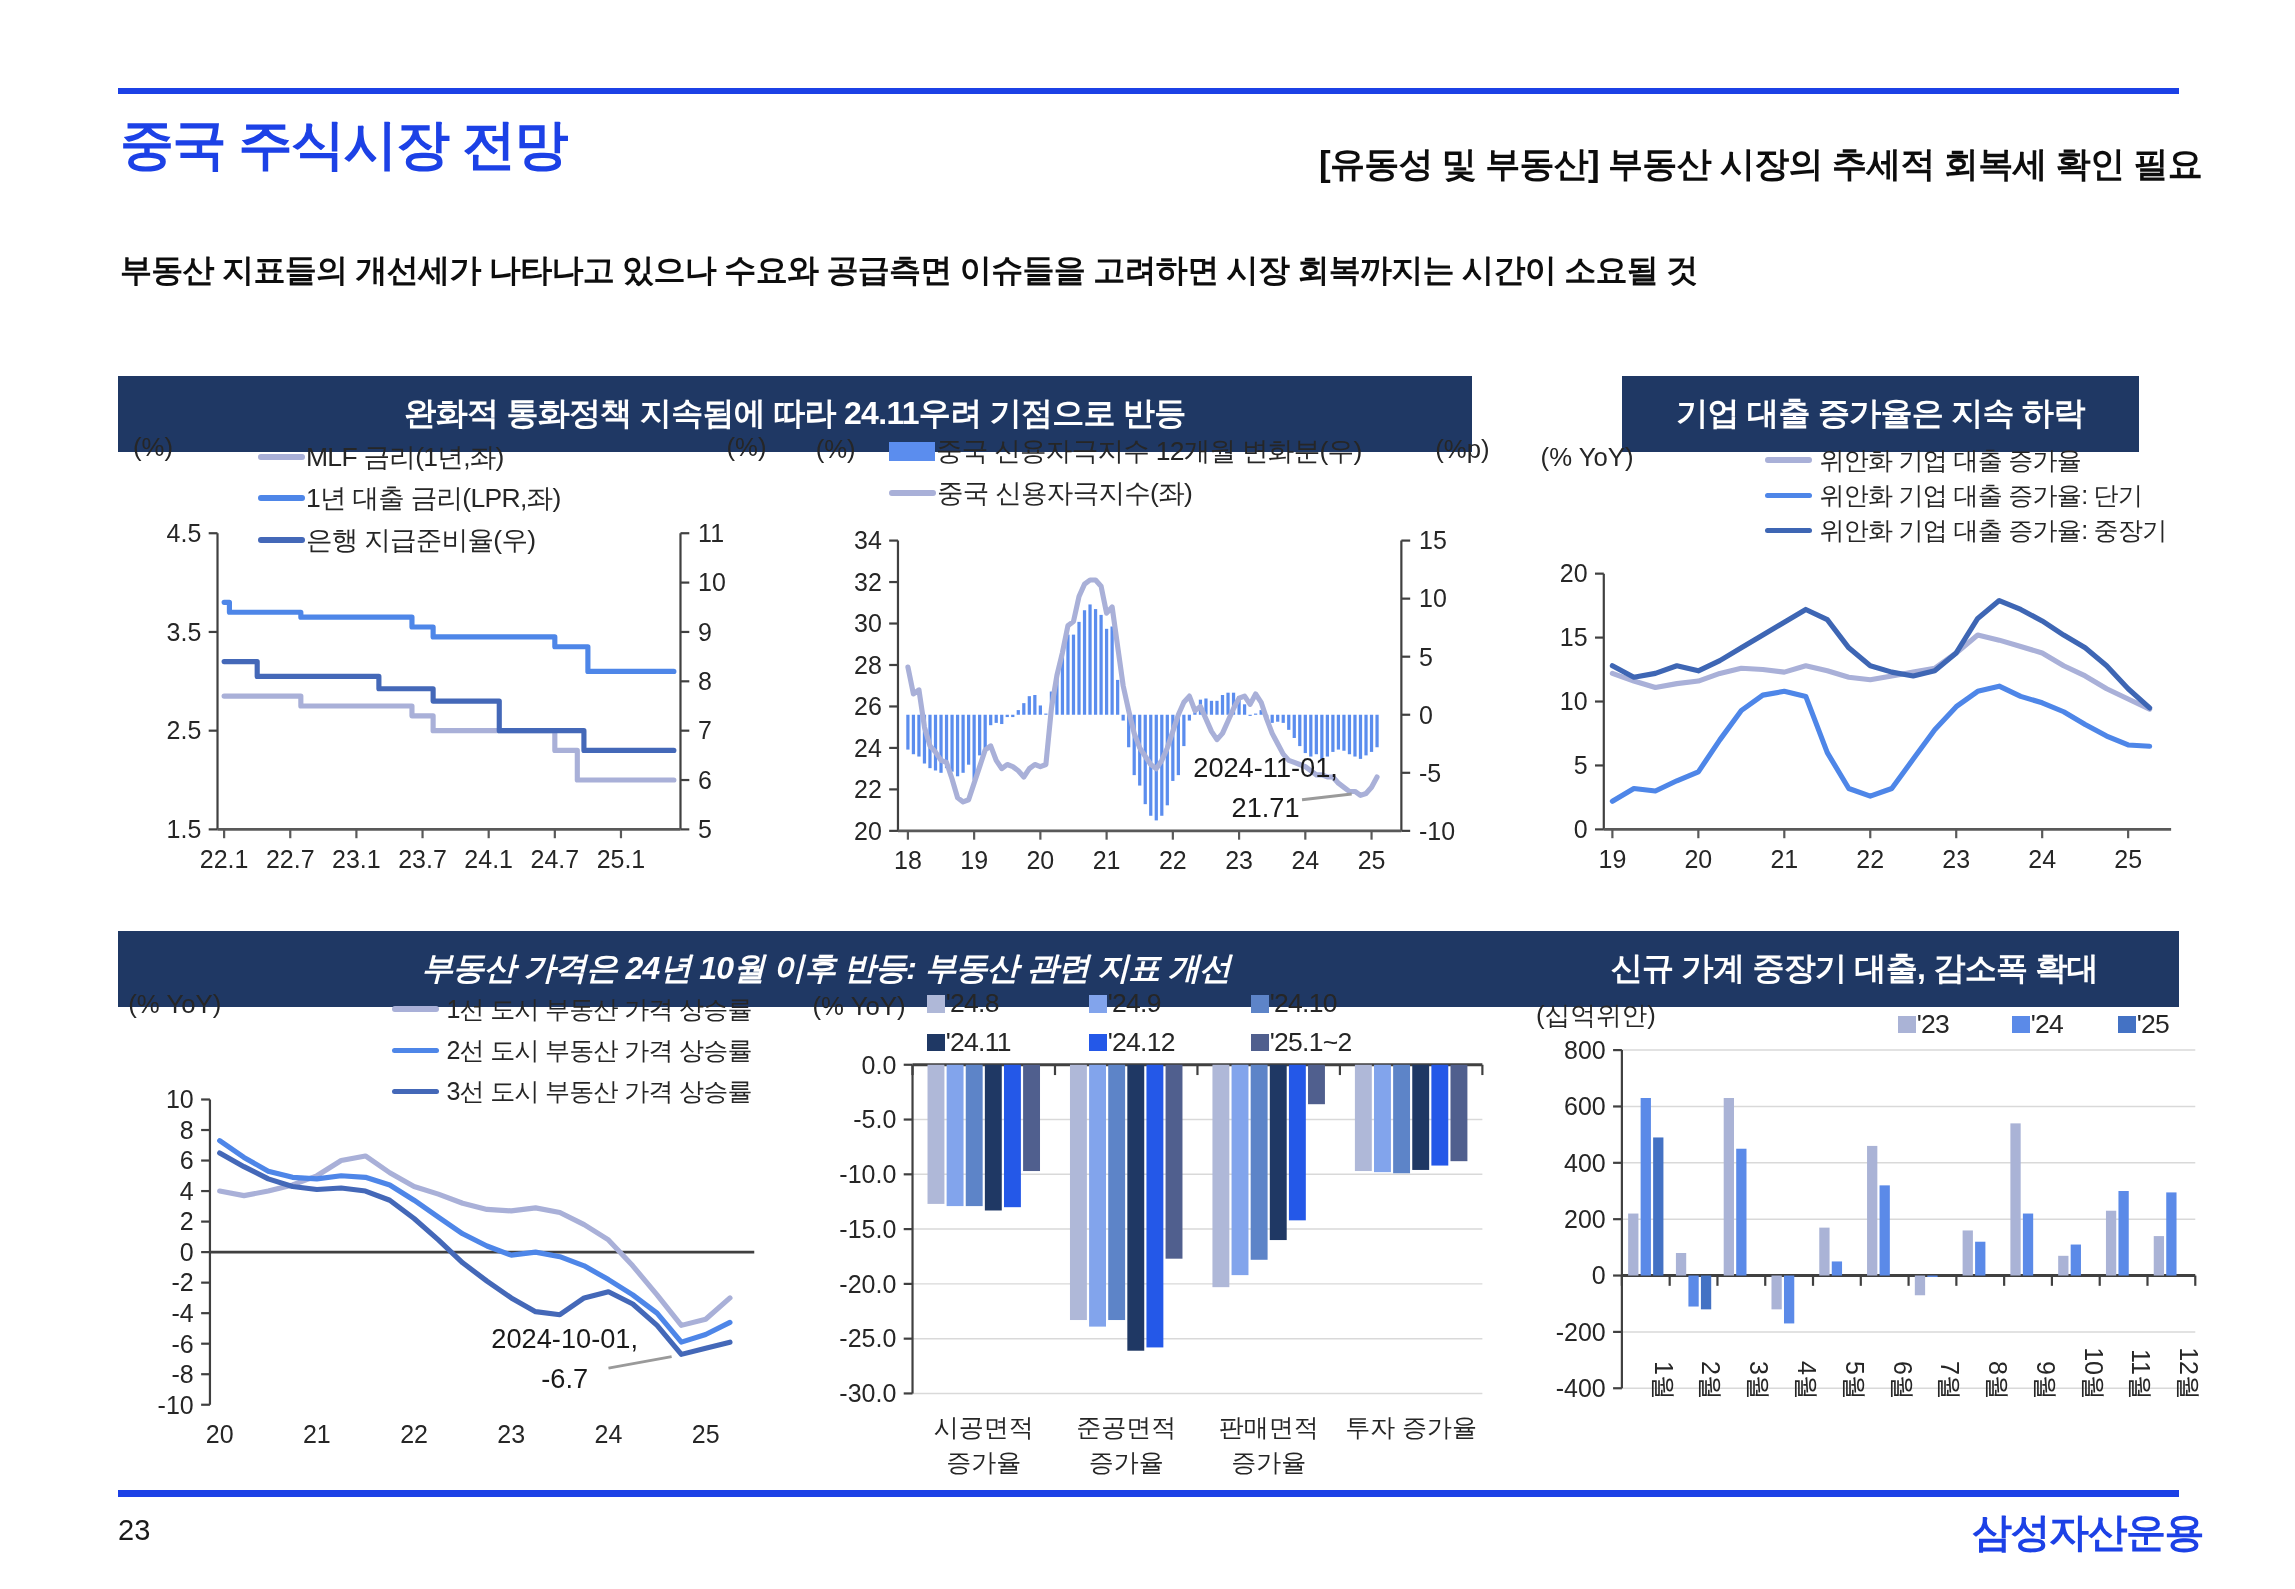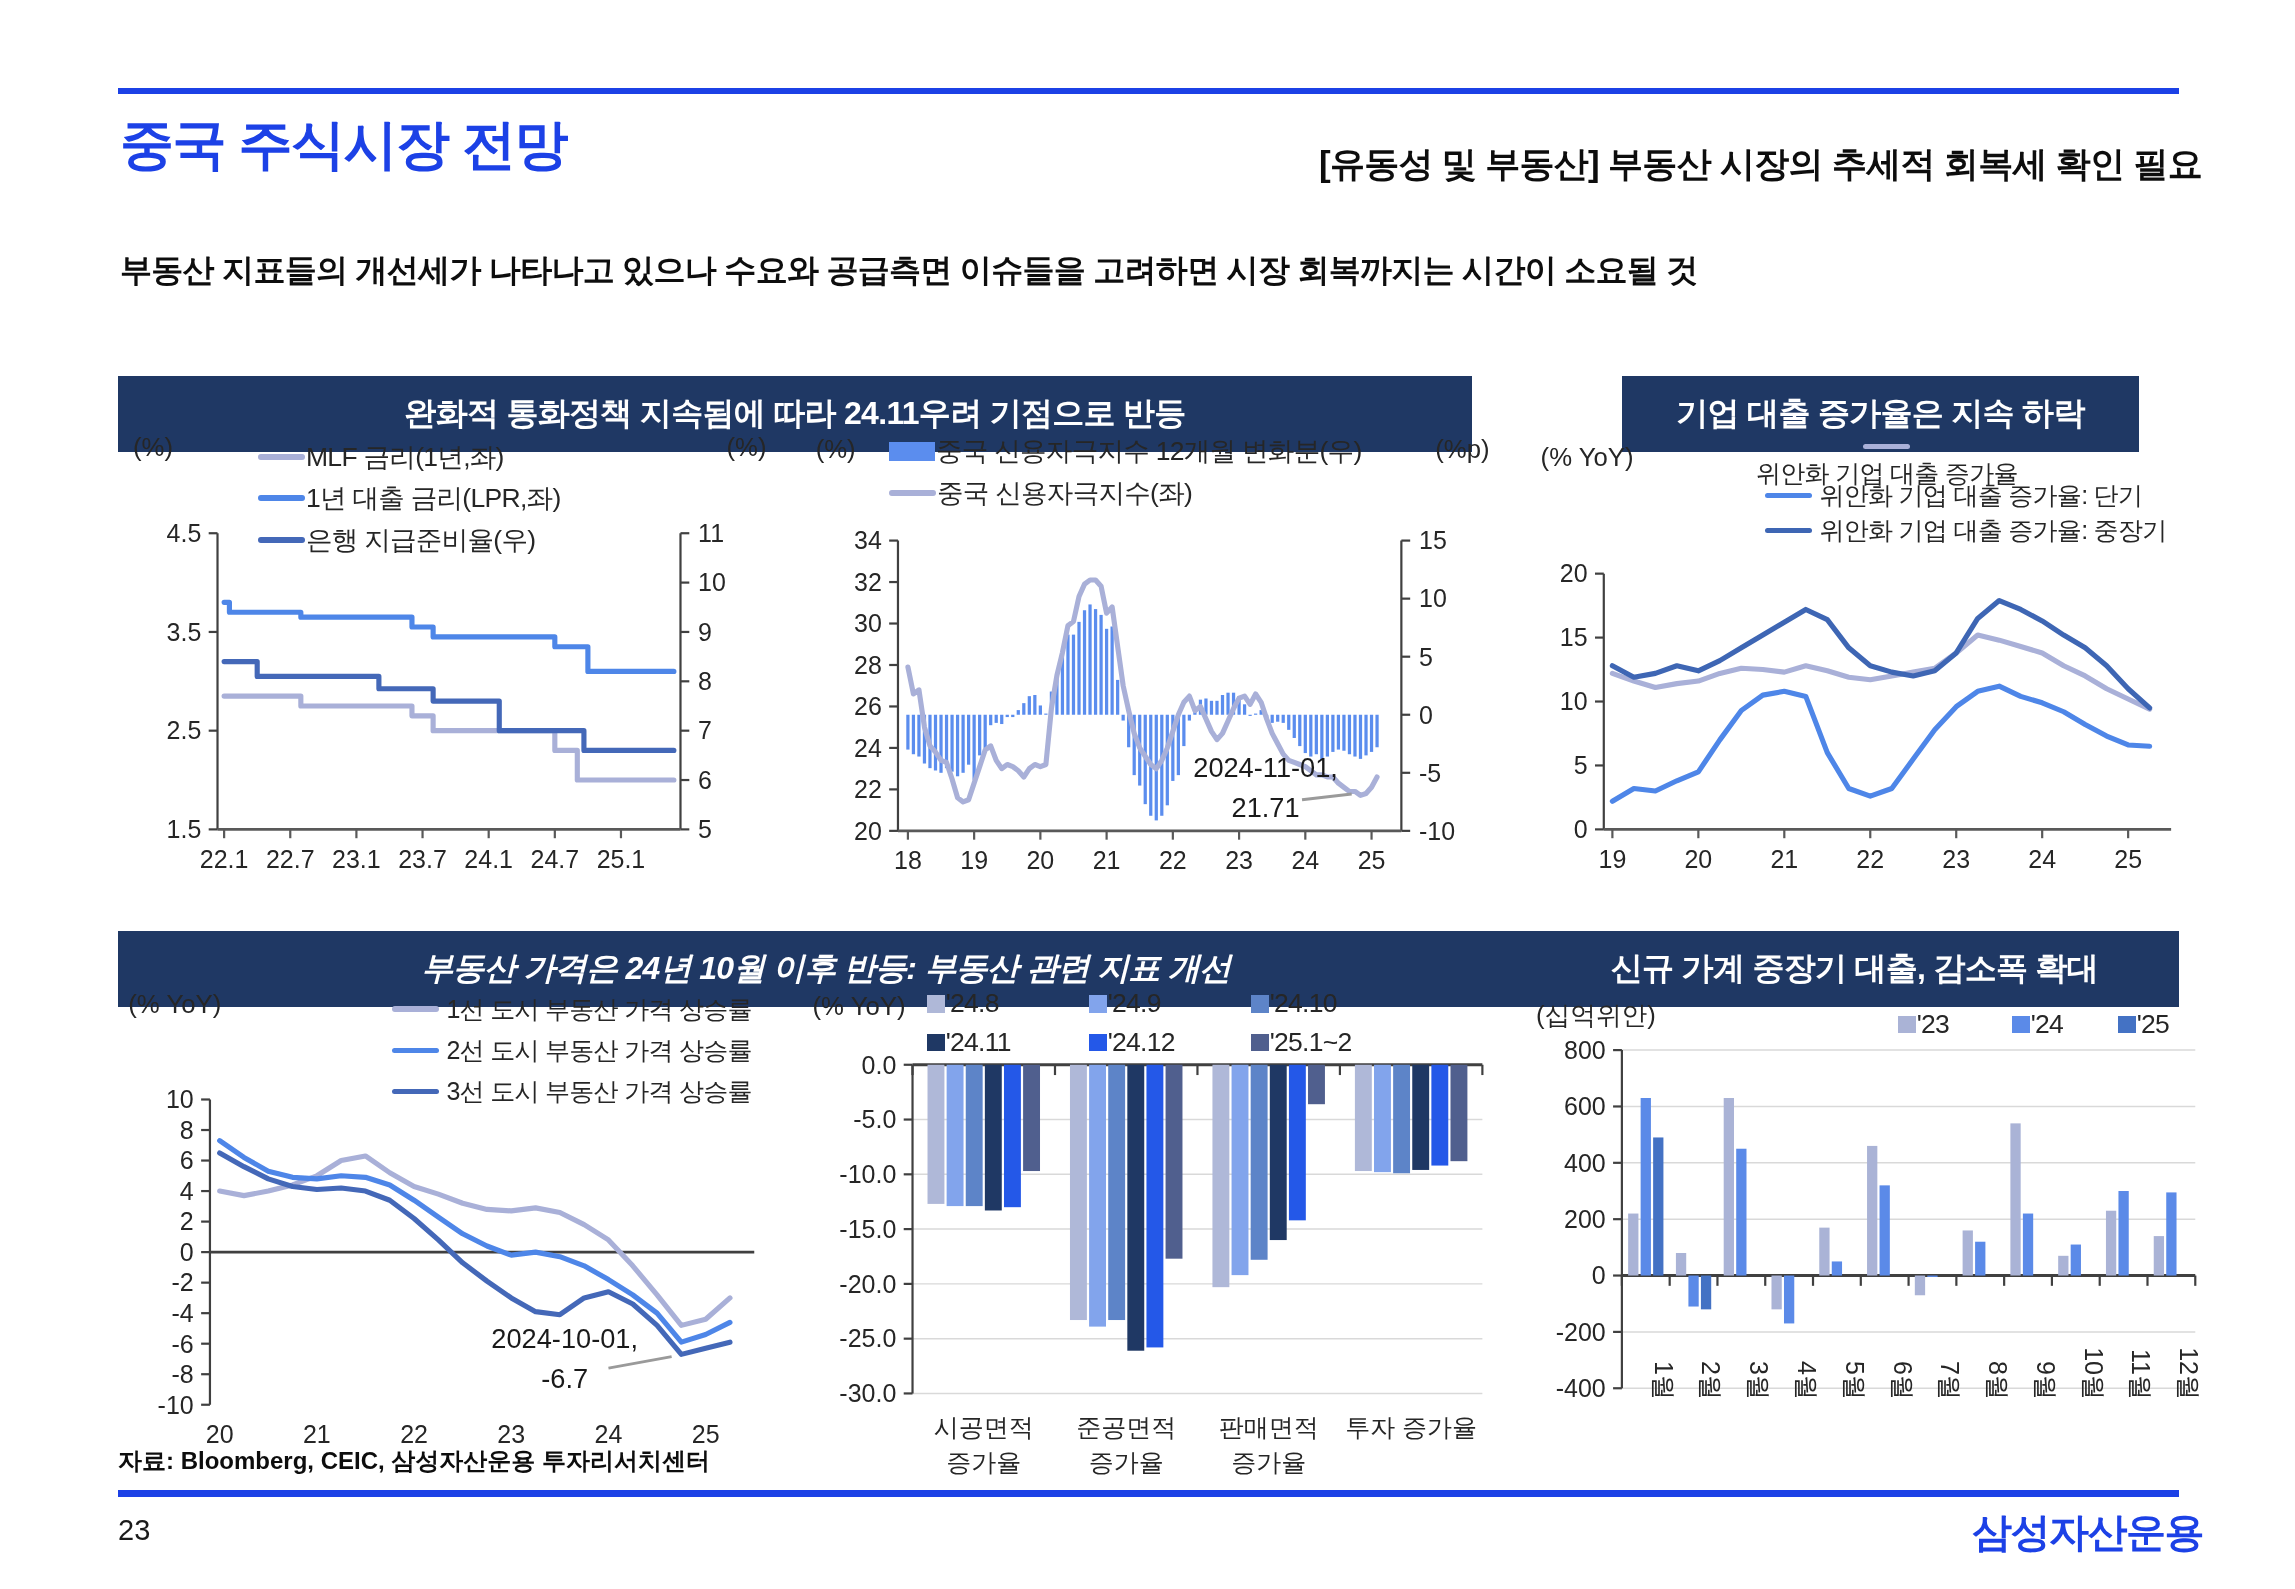--- a/index.html
+++ b/index.html
@@ -286,21 +286,21 @@
         <text x="579.5757575757577" y="605" fill="#262626" font-size="34" text-anchor="middle">23</text>
         <line x1="696.5454545454546" x2="696.5454545454546" y1="553" y2="565" stroke="#595959" stroke-width="3"></line>
         <text x="696.5454545454546" y="605" fill="#262626" font-size="34" text-anchor="middle">24</text>
         <line x1="813.5151515151516" x2="813.5151515151516" y1="553" y2="565" stroke="#595959" stroke-width="3"></line>
         <text x="813.5151515151516" y="605" fill="#262626" font-size="34" text-anchor="middle">25</text>
         <polyline points="111.69696969696986,340.72 140.9393939393941,351.16 170.18181818181833,359.86 199.42424242424258,354.64 228.6666666666668,351.16 257.90909090909105,340.72 287.1515151515153,333.76 316.3939393939395,335.5 345.63636363636374,338.98 374.878787878788,330.28 404.12121212121224,337.24 433.36363636363643,345.94 462.60606060606074,349.42 491.84848484848493,344.20000000000005 521.0909090909091,338.98 550.3333333333334,333.76 579.5757575757577,312.88 608.8181818181819,288.52 638.0606060606061,295.48 667.3030303030304,304.17999999999995 696.5454545454546,312.88 725.7878787878789,330.28 755.030303030303,344.20000000000005 784.2727272727273,361.6 813.5151515151516,375.52 842.7575757575758,389.44" fill="none" stroke="#A9B0D8" stroke-width="7" stroke-linejoin="round" stroke-linecap="round"></polyline>
         <polyline points="111.69696969696986,514.72 140.9393939393941,497.32 170.18181818181833,500.8 199.42424242424258,486.88 228.6666666666668,474.7 257.90909090909105,431.2 287.1515151515153,391.17999999999995 316.3939393939395,370.29999999999995 345.63636363636374,365.08 374.878787878788,372.03999999999996 404.12121212121224,448.6 433.36363636363643,497.32 462.60606060606074,507.76 491.84848484848493,497.32 521.0909090909091,457.3 550.3333333333334,417.28 579.5757575757577,385.96000000000004 608.8181818181819,365.08 638.0606060606061,358.12 667.3030303030304,372.03999999999996 696.5454545454546,380.74 725.7878787878789,392.92 755.030303030303,410.32000000000005 784.2727272727273,425.98 813.5151515151516,438.16 842.7575757575758,439.9" fill="none" stroke="#4E86E8" stroke-width="7" stroke-linejoin="round" stroke-linecap="round"></polyline>
         <polyline points="111.69696969696986,330.28 140.9393939393941,345.94 170.18181818181833,340.72 199.42424242424258,330.28 228.6666666666668,337.24 257.90909090909105,323.32000000000005 287.1515151515153,305.92 316.3939393939395,288.52 345.63636363636374,271.12 374.878787878788,253.72000000000003 404.12121212121224,267.64000000000004 433.36363636363643,305.92 462.60606060606074,330.28 491.84848484848493,338.98 521.0909090909091,344.20000000000005 550.3333333333334,337.24 579.5757575757577,312.88 608.8181818181819,265.90000000000003 638.0606060606061,241.54000000000002 667.3030303030304,253.72000000000003 696.5454545454546,269.38 725.7878787878789,288.52 755.030303030303,305.92 784.2727272727273,330.28 813.5151515151516,361.6 842.7575757575758,387.70000000000005" fill="none" stroke="#3E66B4" stroke-width="7" stroke-linejoin="round" stroke-linecap="round"></polyline>
         <text x="14" y="58" fill="#262626" font-size="35" text-anchor="start">(% YoY)</text>
       </svg>
-      <div class="lg small" style="left: 226px; top: 20.6px; flex-direction: column;">
+      <div class="lg small" style="left: 235px; top: 20.6px;">
         <span class="sw line" style="background: rgb(169, 176, 216);"></span>
         <span>위안화 기업 대출 증가율</span>
       </div>
       <div class="lg small" style="left: 235px; top: 56px;">
         <span class="sw line" style="background: rgb(78, 134, 232);"></span>
         <span>위안화 기업 대출 증가율: 단기</span>
       </div>
       <div class="lg small" style="left: 235px; top: 91px;">
         <span class="sw line" style="background: rgb(62, 102, 180);"></span>
         <span>위안화 기업 대출 증가율: 중장기</span>
@@ -530,18 +530,17 @@
       <div class="lg" style="left: 482px; top: 31px;">
         <span class="sw sq" style="background: rgb(91, 138, 232);"></span>
         <span>'24</span>
       </div>
       <div class="lg" style="left: 588px; top: 31px;">
         <span class="sw sq" style="background: rgb(68, 114, 196);"></span>
         <span>'25</span>
       </div>
     </div>
 
-  <div class="source">자료: Bloomberg, CEIC, 삼성자산운용 투자리서치센터</div>
   <div id="rule-bottom" class="rule"></div>
   <div class="page-number">23</div>
   <div class="logo">삼성자산운용</div>
 </div>
 
 
 </body></html>

